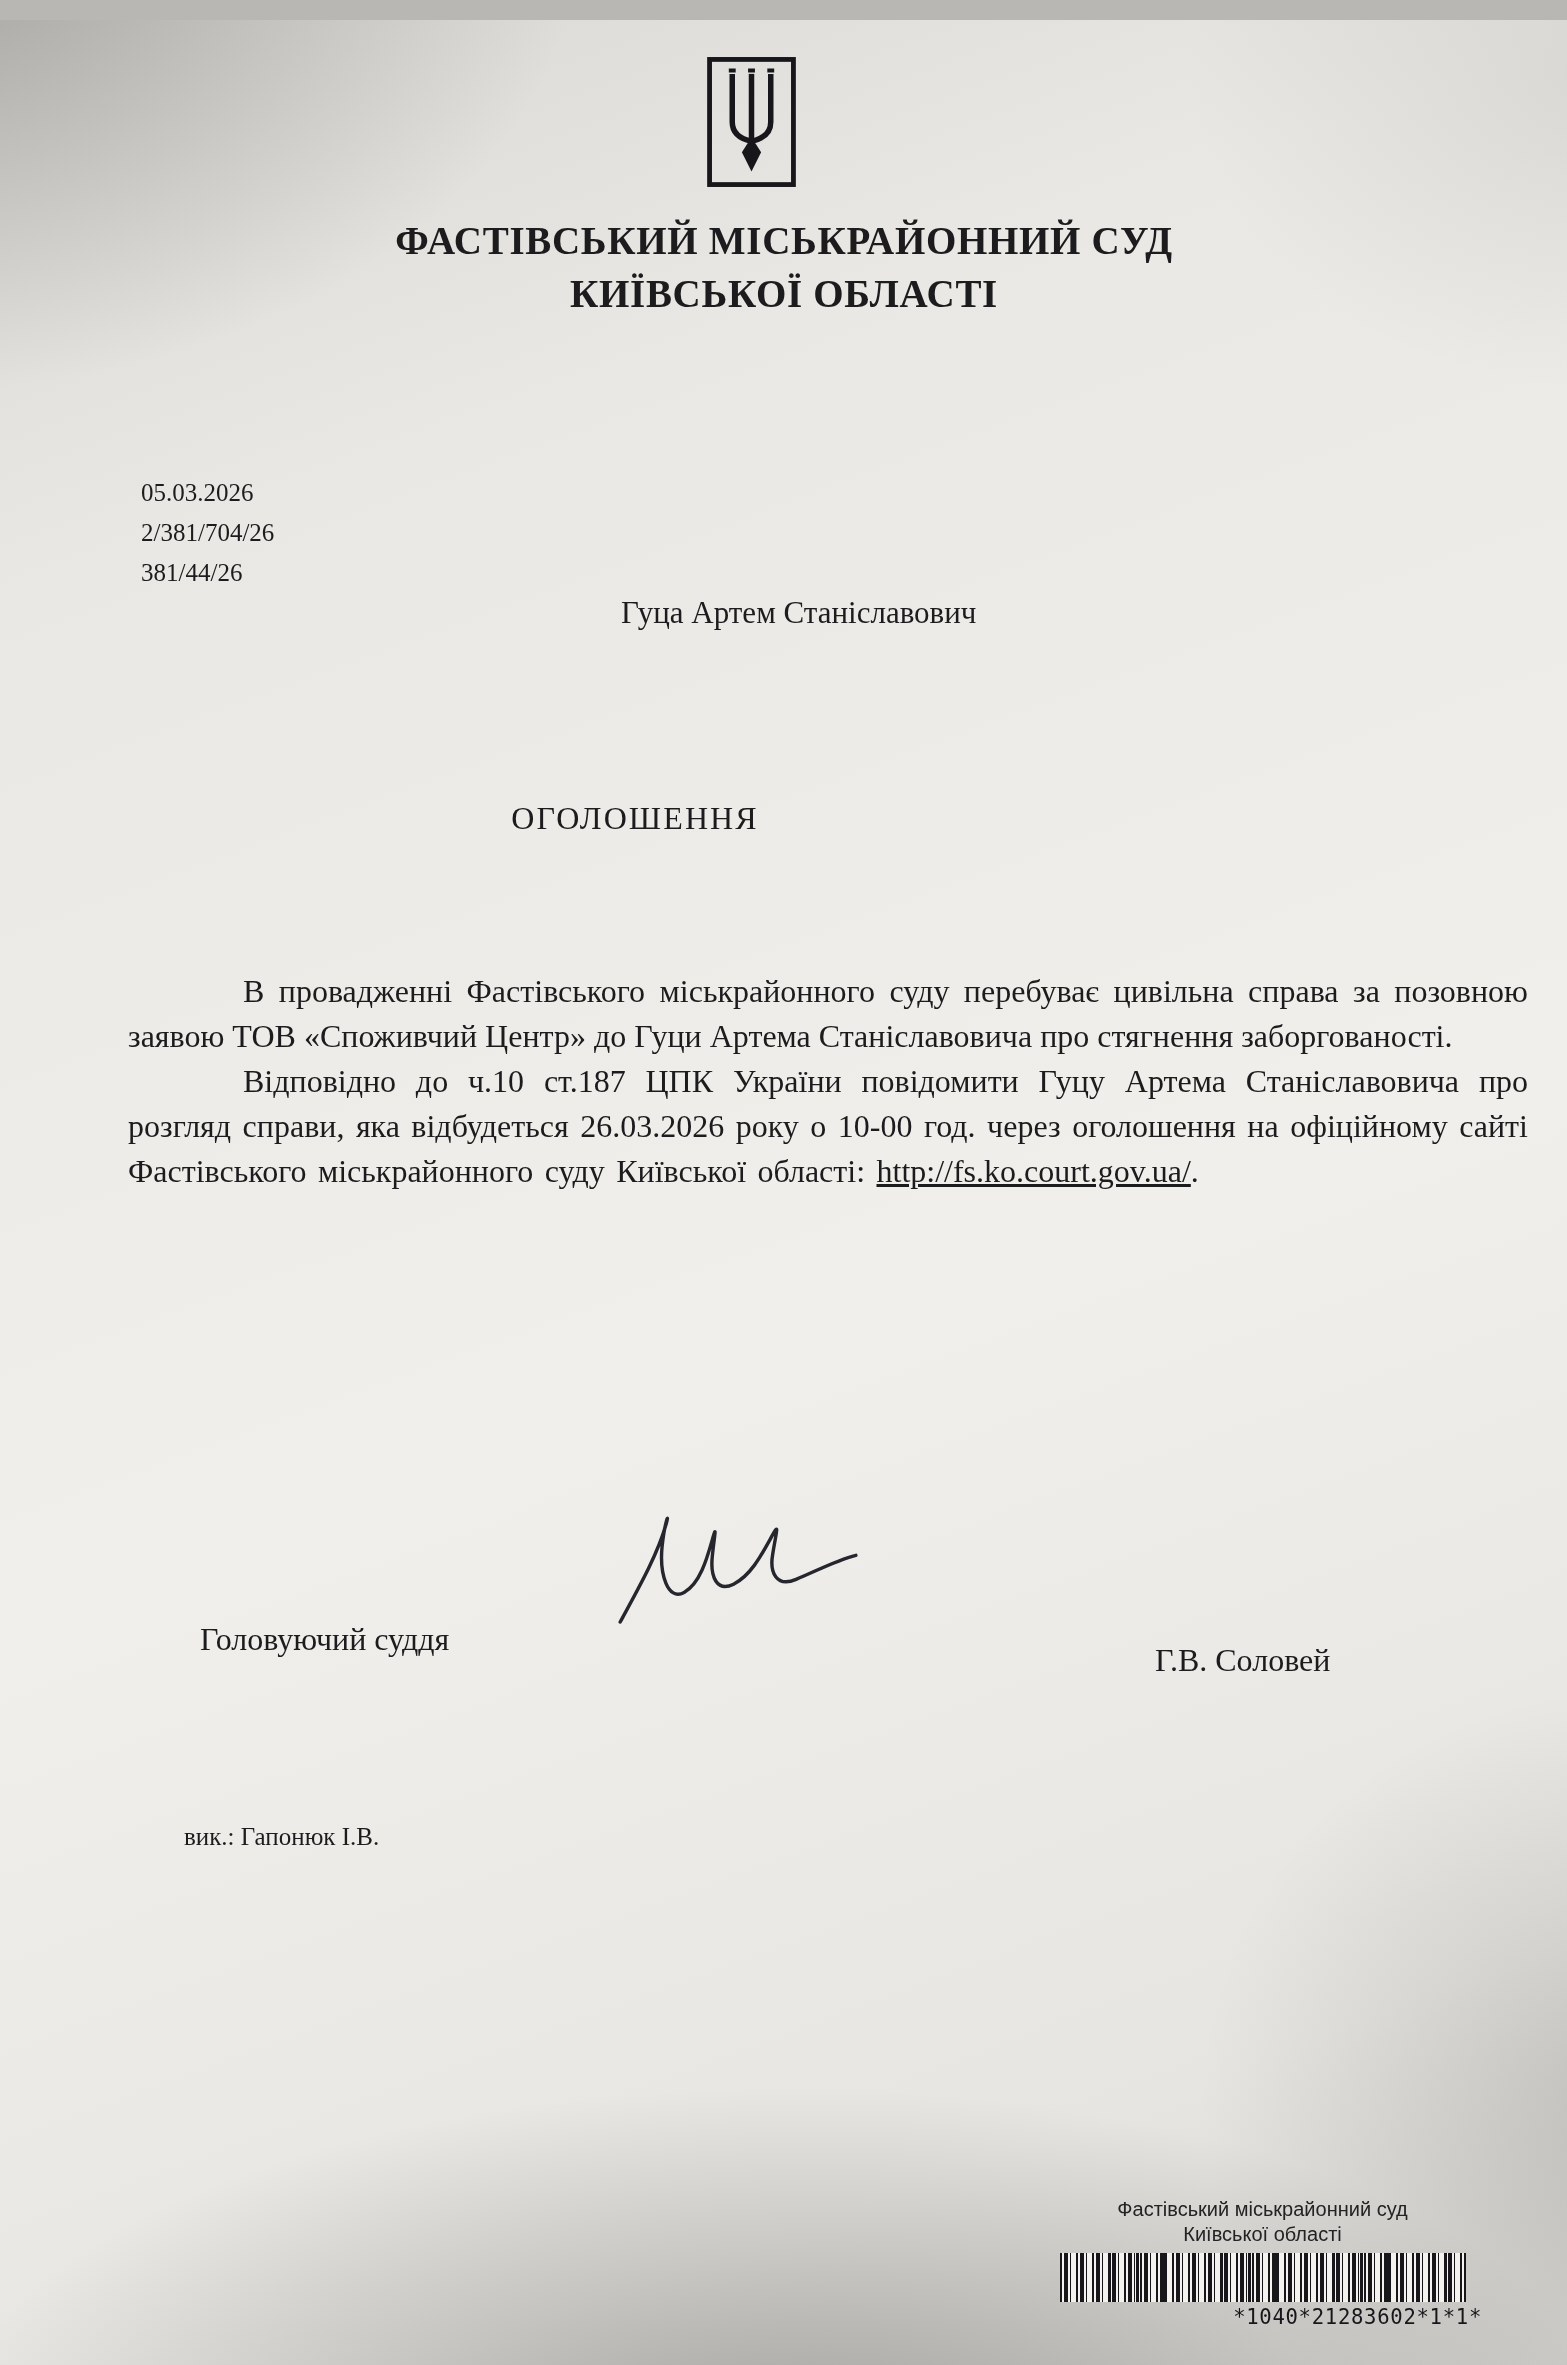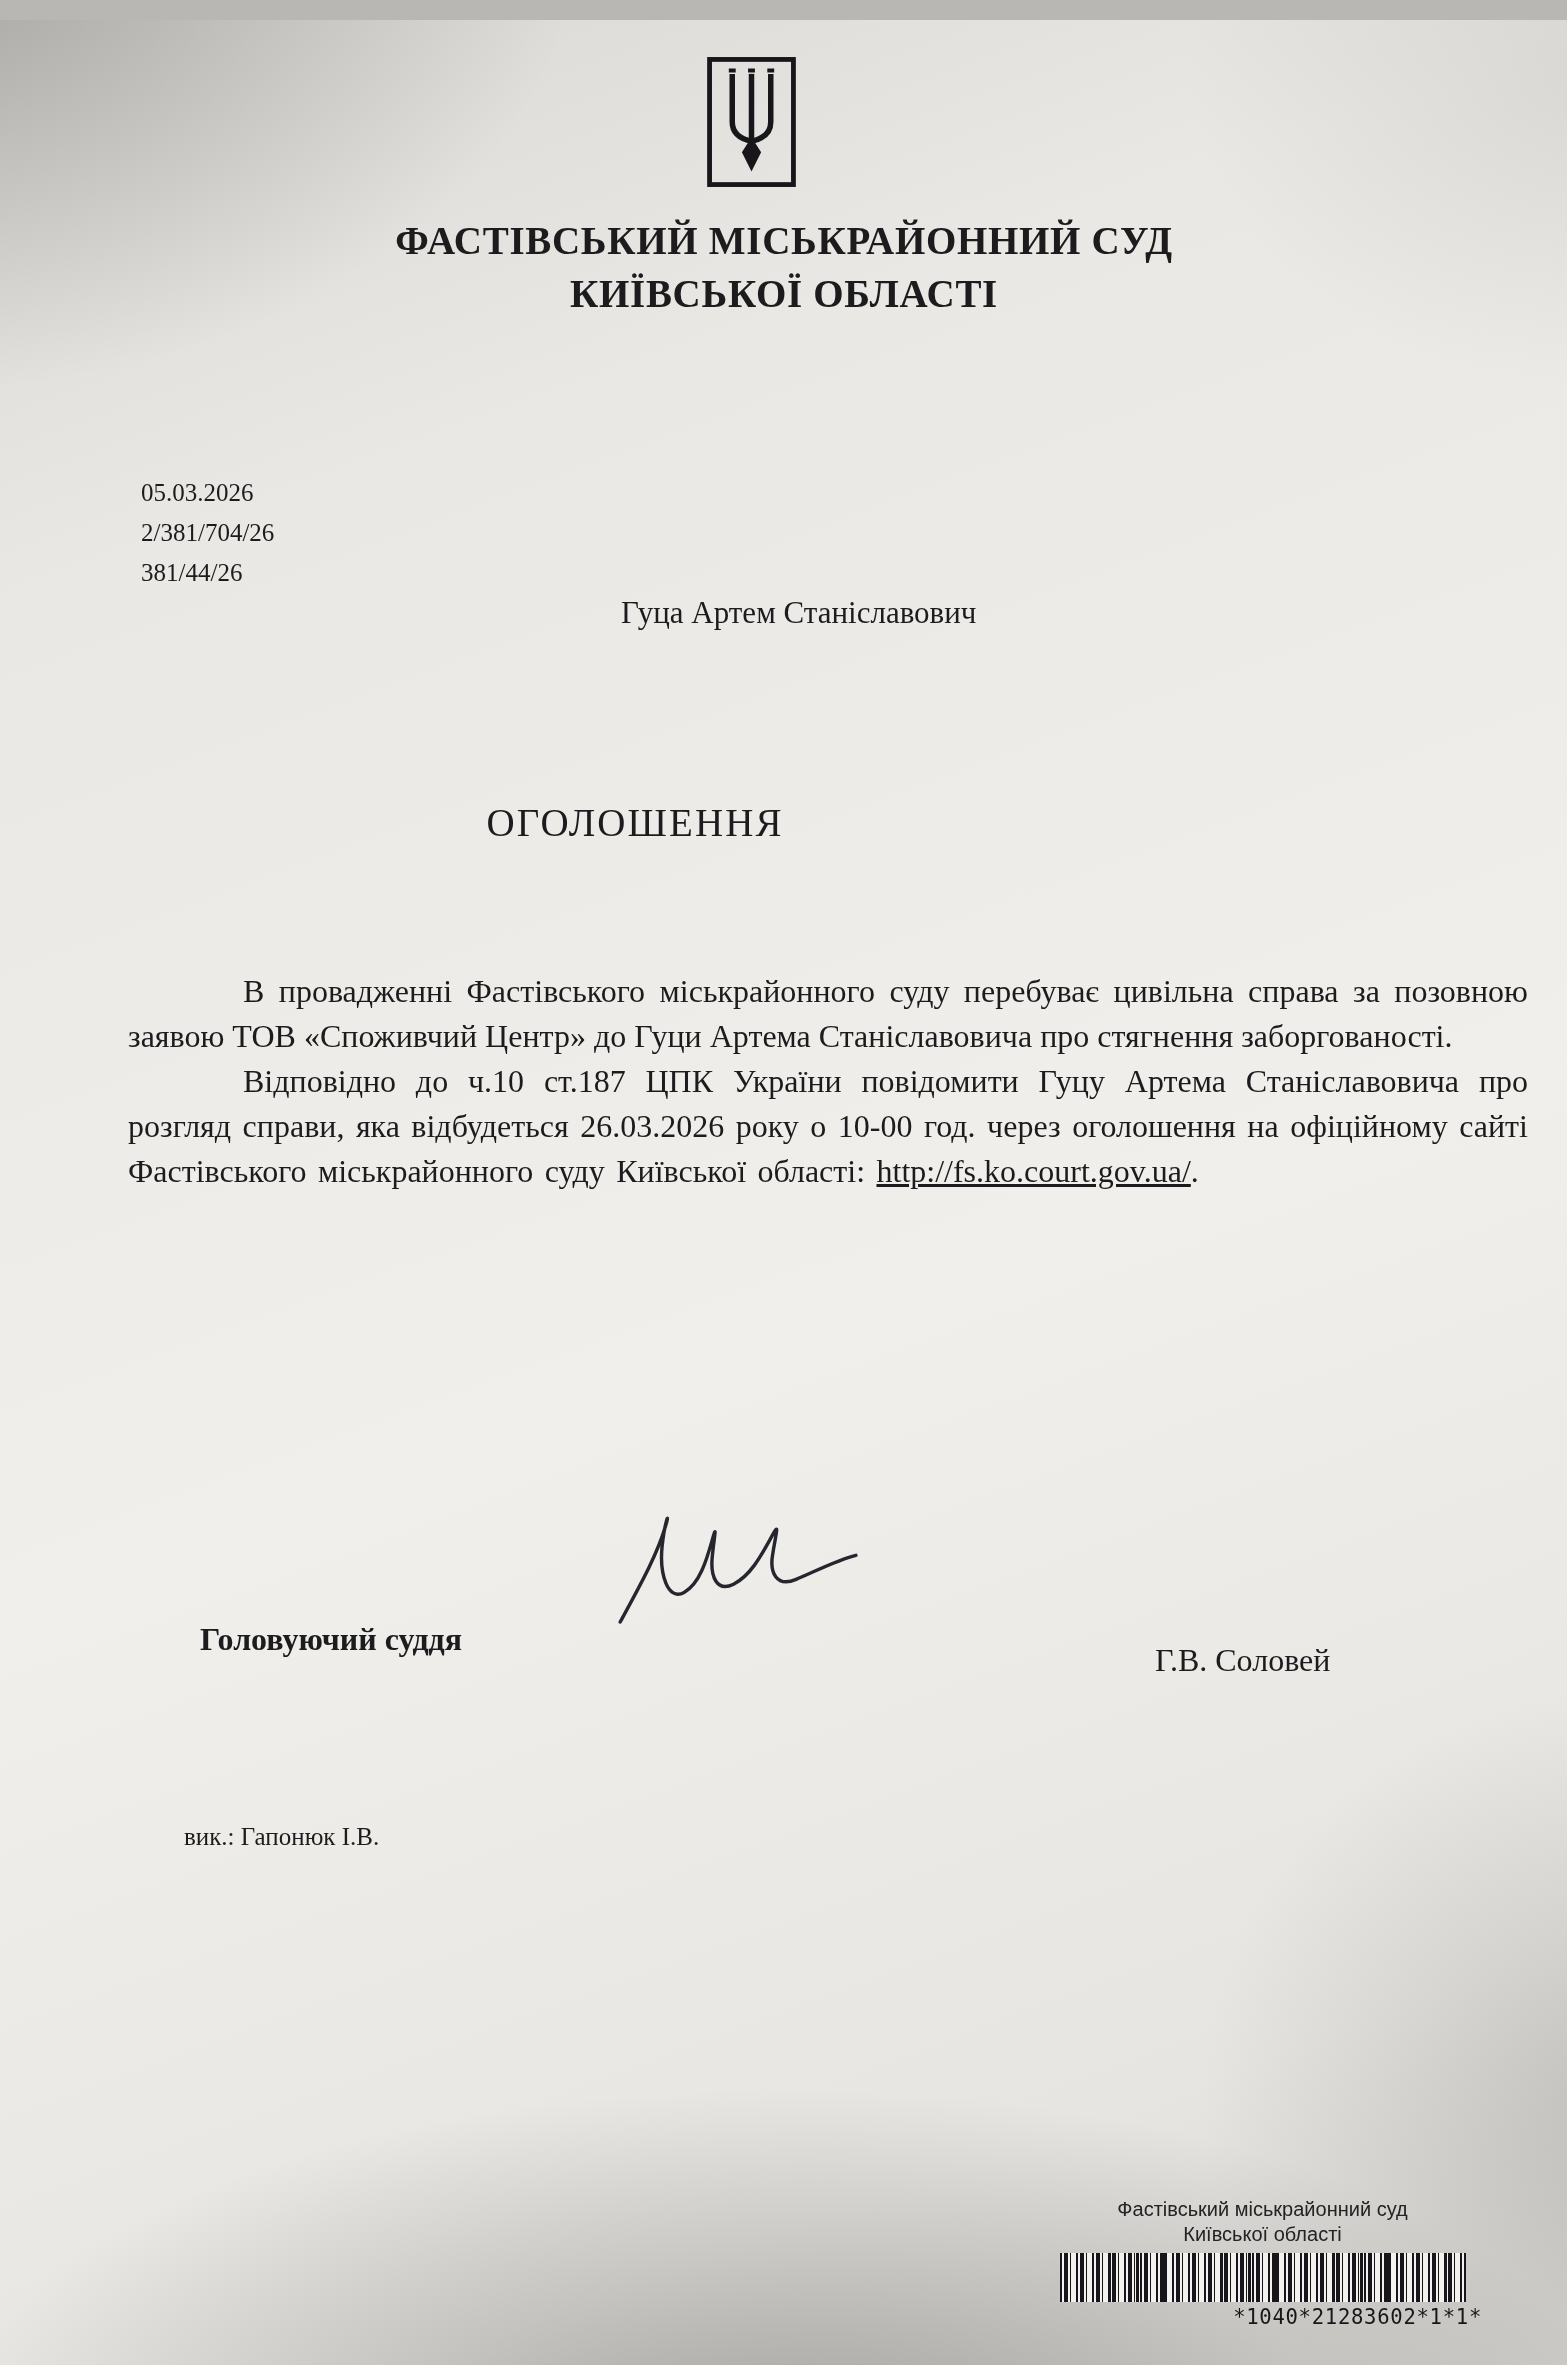--- a/index.html
+++ b/index.html
@@ -32,30 +32,30 @@
   }
   .meta{
     position:absolute;top:453px;left:141px;
     font-size:25px;line-height:40px;
   }
   .recipient{
     position:absolute;top:575px;left:621px;font-size:31px;
   }
   .doc-title{
     position:absolute;top:780px;left:0;width:1270px;
-    text-align:center;font-size:39px;letter-spacing:2.1px;
+    text-align:center;font-size:32px;letter-spacing:2.1px;
   }
   .body-text{
     position:absolute;top:949px;left:128px;width:1400px;
     font-size:32px;line-height:45px;text-align:justify;
   }
   .body-text p{margin:0;text-indent:115px;}
   .body-text p.p2{word-spacing:3.4px;}
   .url{ text-decoration:underline; }
-  .sig-role{ position:absolute;top:1601px;left:200px;font-size:32px;font-weight:bold; }
+  .sig-role{ position:absolute;top:1601px;left:200px;font-size:32px; }
   .sig-name{ position:absolute;top:1622px;left:1155px;font-size:32px; }
   .sig-scribble{ position:absolute;top:1461px;left:603px;width:268px;height:172px; }
   .executor{ position:absolute;top:1803px;left:184px;font-size:25px; }
   .footer-stamp{
     position:absolute;top:2177px;left:1043px;width:439px;
     text-align:center;
   }
   .stamp-text{
     font-family:"Liberation Sans", sans-serif;
     font-size:20px;line-height:25.4px;color:#232325;

